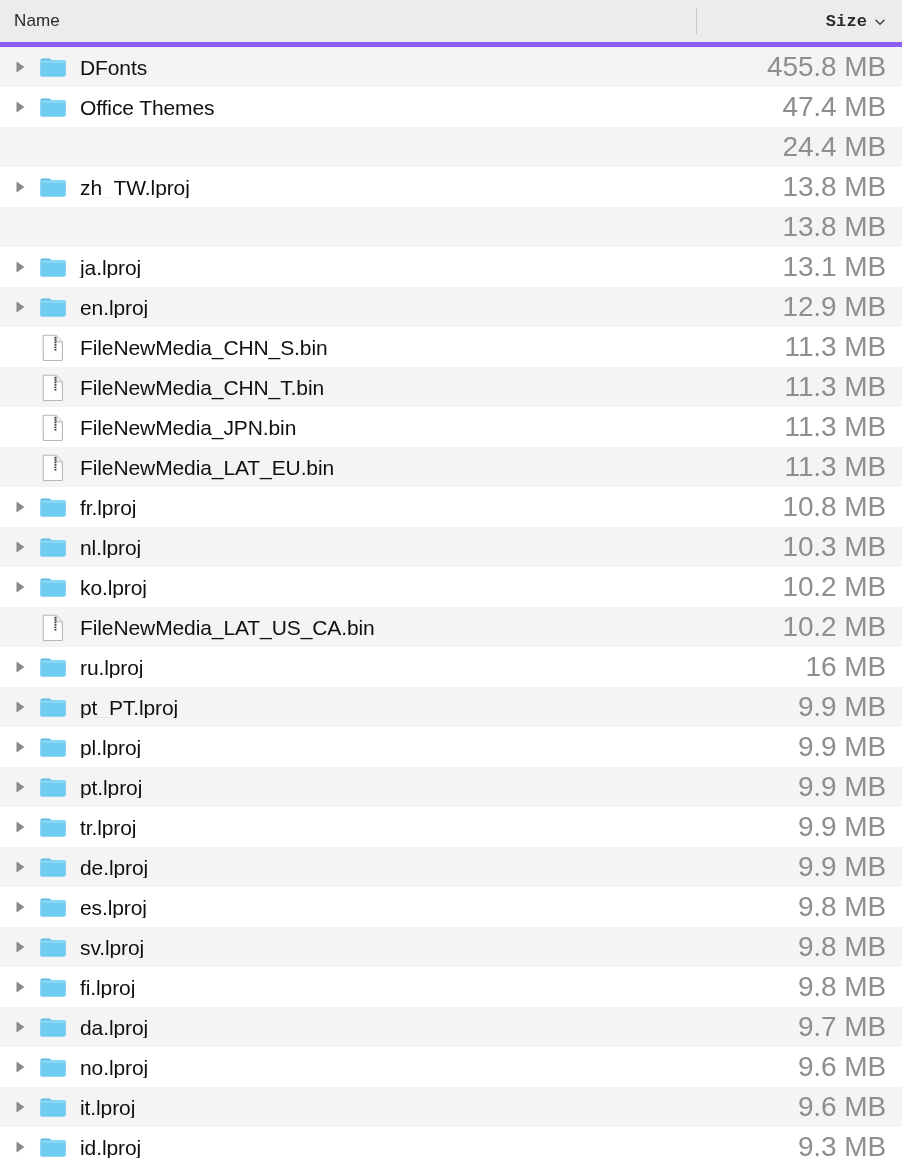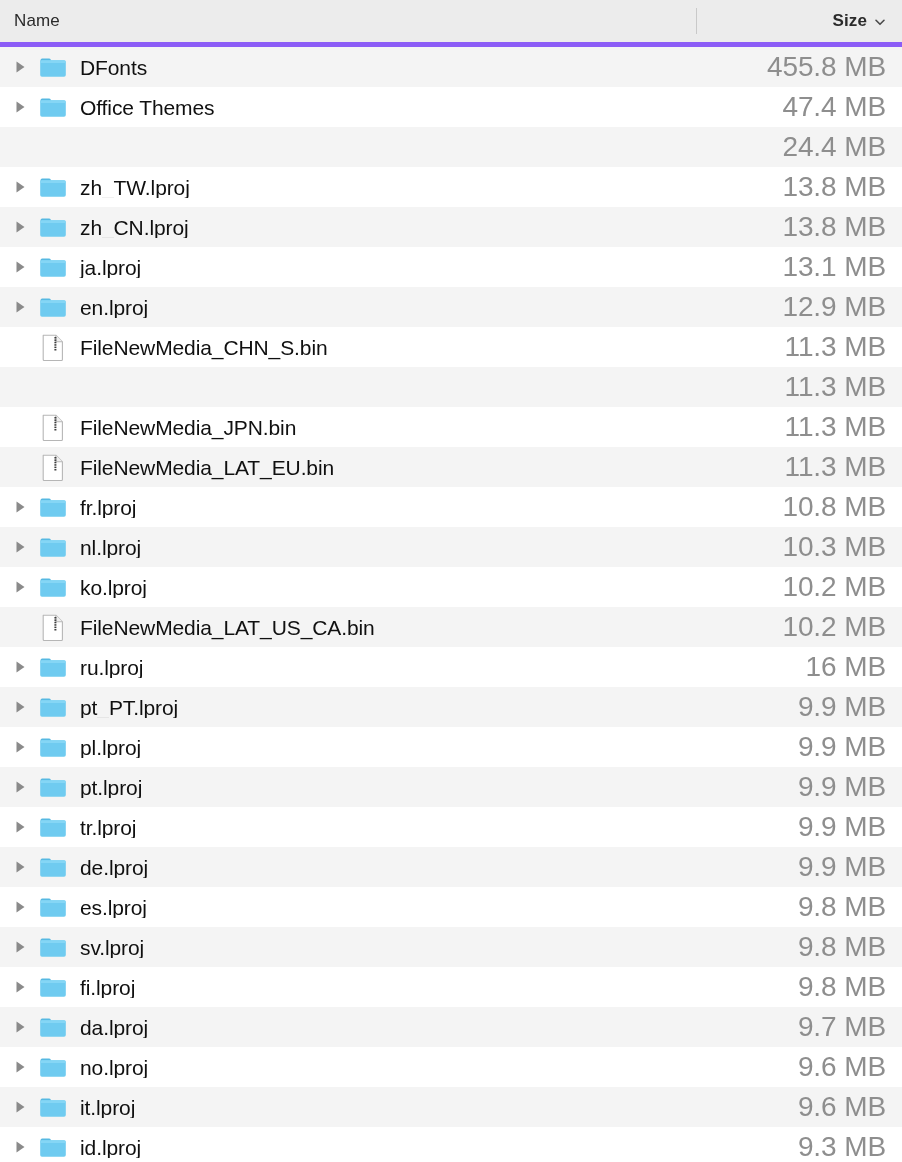--- a/index.html
+++ b/index.html
@@ -59,20 +59,21 @@
   }
   .col-size {
     flex: 1 1 auto;
     height: 100%;
     display: flex;
     align-items: center;
     justify-content: flex-end;
     padding-right: 16px;
     box-sizing: border-box;
     gap: 7px;
+    font-family: Liberation Mono, monospace;
   }
   .col-header-label {
     font-size: 17px;
     letter-spacing: 0.1px;
   }
   .col-size .col-header-label {
     font-weight: bold;
   }
   .sort-chevron {
     display: inline-block;
@@ -229,35 +230,20 @@
               <path d="M1.5 4.2 a1.7 1.7 0 0 1 1.7-1.7 h7.0 a1.7 1.7 0 0 1 1.7 1.7 v1.6 h-10.4 z" fill="#57b9e2"></path>
               <path d="M1.2 6.0 a1.8 1.8 0 0 1 1.8-1.8 h22.0 a1.8 1.8 0 0 1 1.8 1.8 v13.0 a1.8 1.8 0 0 1 -1.8 1.8 h-22.0 a1.8 1.8 0 0 1 -1.8 -1.8 z" fill="#6fcbf0"></path>
               <path d="M1.2 6.0 a1.8 1.8 0 0 1 1.8-1.8 h22.0 a1.8 1.8 0 0 1 1.8 1.8 v1.1 h-25.6 z" fill="#85d6f5"></path>
             </svg>
           </div>
           <span class="row-label">zh_TW.lproj</span>
         </div>
         <div class="cell-size">13.8 MB</div>
       </div>
       <div class="row alt">
-        <div class="cell-name">
-          <div class="disclosure">
-            <svg width="13" height="14" viewBox="0 0 13 14">
-              <path d="M2.5 1.4 L10.5 7 L2.5 12.6 Z" fill="#8a8a8a"></path>
-            </svg>
-          </div>
-          <div class="icon-slot">
-            <svg width="28" height="22" viewBox="0 0 28 22">
-              <path d="M1.5 4.2 a1.7 1.7 0 0 1 1.7-1.7 h7.0 a1.7 1.7 0 0 1 1.7 1.7 v1.6 h-10.4 z" fill="#57b9e2"></path>
-              <path d="M1.2 6.0 a1.8 1.8 0 0 1 1.8-1.8 h22.0 a1.8 1.8 0 0 1 1.8 1.8 v13.0 a1.8 1.8 0 0 1 -1.8 1.8 h-22.0 a1.8 1.8 0 0 1 -1.8 -1.8 z" fill="#6fcbf0"></path>
-              <path d="M1.2 6.0 a1.8 1.8 0 0 1 1.8-1.8 h22.0 a1.8 1.8 0 0 1 1.8 1.8 v1.1 h-25.6 z" fill="#85d6f5"></path>
-            </svg>
-          </div>
-          <span class="row-label">zh_CN.lproj</span>
-        </div>
         <div class="cell-size">13.8 MB</div>
       </div>
       <div class="row">
         <div class="cell-name">
           <div class="disclosure">
             <svg width="13" height="14" viewBox="0 0 13 14">
               <path d="M2.5 1.4 L10.5 7 L2.5 12.6 Z" fill="#8a8a8a"></path>
             </svg>
           </div>
           <div class="icon-slot">
@@ -304,135 +290,153 @@
                 <rect x="12.4" y="12.6" width="2.0" height="1.5"></rect>
                 <rect x="12.4" y="15.0" width="2.0" height="1.5"></rect>
               </g>
             </svg>
           </div>
           <span class="row-label">FileNewMedia_CHN_S.bin</span>
         </div>
         <div class="cell-size">11.3 MB</div>
       </div>
       <div class="row alt">
-        <div class="cell-size">11.3 MB</div>
-      </div>
-      <div class="row">
         <div class="cell-name">
           <div class="disclosure empty"></div>
           <div class="icon-slot">
             <svg width="22" height="27" viewBox="0 0 22 27">
               <path d="M1.2 1.2 h12.6 l6.6 6.6 v17.8 a0.9 0.9 0 0 1 -0.9 0.9 h-17.4 a0.9 0.9 0 0 1 -0.9 -0.9 z" fill="#ffffff" stroke="#b6b6b6" stroke-width="1.1" stroke-linejoin="round"></path>
               <path d="M13.8 1.2 v6.6 h6.6" fill="#f0f0f0" stroke="#b6b6b6" stroke-width="1.1" stroke-linejoin="round"></path>
               <g fill="#3a3a3a">
                 <rect x="12.4" y="3.0" width="2.0" height="1.5"></rect>
                 <rect x="12.4" y="5.4" width="2.0" height="1.5"></rect>
                 <rect x="12.4" y="7.8" width="2.0" height="1.5"></rect>
                 <rect x="12.4" y="10.2" width="2.0" height="1.5"></rect>
                 <rect x="12.4" y="12.6" width="2.0" height="1.5"></rect>
                 <rect x="12.4" y="15.0" width="2.0" height="1.5"></rect>
               </g>
             </svg>
           </div>
-          <span class="row-label">FileNewMedia_JPN.bin</span>
+          <span class="row-label">FileNewMedia_CHN_T.bin</span>
         </div>
         <div class="cell-size">11.3 MB</div>
       </div>
-      <div class="row alt">
+      <div class="row">
         <div class="cell-name">
           <div class="disclosure empty"></div>
           <div class="icon-slot">
             <svg width="22" height="27" viewBox="0 0 22 27">
               <path d="M1.2 1.2 h12.6 l6.6 6.6 v17.8 a0.9 0.9 0 0 1 -0.9 0.9 h-17.4 a0.9 0.9 0 0 1 -0.9 -0.9 z" fill="#ffffff" stroke="#b6b6b6" stroke-width="1.1" stroke-linejoin="round"></path>
               <path d="M13.8 1.2 v6.6 h6.6" fill="#f0f0f0" stroke="#b6b6b6" stroke-width="1.1" stroke-linejoin="round"></path>
               <g fill="#3a3a3a">
                 <rect x="12.4" y="3.0" width="2.0" height="1.5"></rect>
                 <rect x="12.4" y="5.4" width="2.0" height="1.5"></rect>
                 <rect x="12.4" y="7.8" width="2.0" height="1.5"></rect>
                 <rect x="12.4" y="10.2" width="2.0" height="1.5"></rect>
                 <rect x="12.4" y="12.6" width="2.0" height="1.5"></rect>
                 <rect x="12.4" y="15.0" width="2.0" height="1.5"></rect>
               </g>
             </svg>
           </div>
-          <span class="row-label">FileNewMedia_LAT_EU.bin</span>
+          <span class="row-label">FileNewMedia_JPN.bin</span>
         </div>
         <div class="cell-size">11.3 MB</div>
-      </div>
-      <div class="row">
-        <div class="cell-name">
-          <div class="disclosure">
-            <svg width="13" height="14" viewBox="0 0 13 14">
-              <path d="M2.5 1.4 L10.5 7 L2.5 12.6 Z" fill="#8a8a8a"></path>
-            </svg>
-          </div>
-          <div class="icon-slot">
-            <svg width="28" height="22" viewBox="0 0 28 22">
-              <path d="M1.5 4.2 a1.7 1.7 0 0 1 1.7-1.7 h7.0 a1.7 1.7 0 0 1 1.7 1.7 v1.6 h-10.4 z" fill="#57b9e2"></path>
-              <path d="M1.2 6.0 a1.8 1.8 0 0 1 1.8-1.8 h22.0 a1.8 1.8 0 0 1 1.8 1.8 v13.0 a1.8 1.8 0 0 1 -1.8 1.8 h-22.0 a1.8 1.8 0 0 1 -1.8 -1.8 z" fill="#6fcbf0"></path>
-              <path d="M1.2 6.0 a1.8 1.8 0 0 1 1.8-1.8 h22.0 a1.8 1.8 0 0 1 1.8 1.8 v1.1 h-25.6 z" fill="#85d6f5"></path>
-            </svg>
-          </div>
-          <span class="row-label">fr.lproj</span>
-        </div>
-        <div class="cell-size">10.8 MB</div>
-      </div>
-      <div class="row alt">
-        <div class="cell-name">
-          <div class="disclosure">
-            <svg width="13" height="14" viewBox="0 0 13 14">
-              <path d="M2.5 1.4 L10.5 7 L2.5 12.6 Z" fill="#8a8a8a"></path>
-            </svg>
-          </div>
-          <div class="icon-slot">
-            <svg width="28" height="22" viewBox="0 0 28 22">
-              <path d="M1.5 4.2 a1.7 1.7 0 0 1 1.7-1.7 h7.0 a1.7 1.7 0 0 1 1.7 1.7 v1.6 h-10.4 z" fill="#57b9e2"></path>
-              <path d="M1.2 6.0 a1.8 1.8 0 0 1 1.8-1.8 h22.0 a1.8 1.8 0 0 1 1.8 1.8 v13.0 a1.8 1.8 0 0 1 -1.8 1.8 h-22.0 a1.8 1.8 0 0 1 -1.8 -1.8 z" fill="#6fcbf0"></path>
-              <path d="M1.2 6.0 a1.8 1.8 0 0 1 1.8-1.8 h22.0 a1.8 1.8 0 0 1 1.8 1.8 v1.1 h-25.6 z" fill="#85d6f5"></path>
-            </svg>
-          </div>
-          <span class="row-label">nl.lproj</span>
-        </div>
-        <div class="cell-size">10.3 MB</div>
-      </div>
-      <div class="row">
-        <div class="cell-name">
-          <div class="disclosure">
-            <svg width="13" height="14" viewBox="0 0 13 14">
-              <path d="M2.5 1.4 L10.5 7 L2.5 12.6 Z" fill="#8a8a8a"></path>
-            </svg>
-          </div>
-          <div class="icon-slot">
-            <svg width="28" height="22" viewBox="0 0 28 22">
-              <path d="M1.5 4.2 a1.7 1.7 0 0 1 1.7-1.7 h7.0 a1.7 1.7 0 0 1 1.7 1.7 v1.6 h-10.4 z" fill="#57b9e2"></path>
-              <path d="M1.2 6.0 a1.8 1.8 0 0 1 1.8-1.8 h22.0 a1.8 1.8 0 0 1 1.8 1.8 v13.0 a1.8 1.8 0 0 1 -1.8 1.8 h-22.0 a1.8 1.8 0 0 1 -1.8 -1.8 z" fill="#6fcbf0"></path>
-              <path d="M1.2 6.0 a1.8 1.8 0 0 1 1.8-1.8 h22.0 a1.8 1.8 0 0 1 1.8 1.8 v1.1 h-25.6 z" fill="#85d6f5"></path>
-            </svg>
-          </div>
-          <span class="row-label">ko.lproj</span>
-        </div>
-        <div class="cell-size">10.2 MB</div>
       </div>
       <div class="row alt">
         <div class="cell-name">
           <div class="disclosure empty"></div>
           <div class="icon-slot">
             <svg width="22" height="27" viewBox="0 0 22 27">
               <path d="M1.2 1.2 h12.6 l6.6 6.6 v17.8 a0.9 0.9 0 0 1 -0.9 0.9 h-17.4 a0.9 0.9 0 0 1 -0.9 -0.9 z" fill="#ffffff" stroke="#b6b6b6" stroke-width="1.1" stroke-linejoin="round"></path>
               <path d="M13.8 1.2 v6.6 h6.6" fill="#f0f0f0" stroke="#b6b6b6" stroke-width="1.1" stroke-linejoin="round"></path>
               <g fill="#3a3a3a">
                 <rect x="12.4" y="3.0" width="2.0" height="1.5"></rect>
                 <rect x="12.4" y="5.4" width="2.0" height="1.5"></rect>
                 <rect x="12.4" y="7.8" width="2.0" height="1.5"></rect>
                 <rect x="12.4" y="10.2" width="2.0" height="1.5"></rect>
                 <rect x="12.4" y="12.6" width="2.0" height="1.5"></rect>
                 <rect x="12.4" y="15.0" width="2.0" height="1.5"></rect>
               </g>
             </svg>
           </div>
+          <span class="row-label">FileNewMedia_LAT_EU.bin</span>
+        </div>
+        <div class="cell-size">11.3 MB</div>
+      </div>
+      <div class="row">
+        <div class="cell-name">
+          <div class="disclosure">
+            <svg width="13" height="14" viewBox="0 0 13 14">
+              <path d="M2.5 1.4 L10.5 7 L2.5 12.6 Z" fill="#8a8a8a"></path>
+            </svg>
+          </div>
+          <div class="icon-slot">
+            <svg width="28" height="22" viewBox="0 0 28 22">
+              <path d="M1.5 4.2 a1.7 1.7 0 0 1 1.7-1.7 h7.0 a1.7 1.7 0 0 1 1.7 1.7 v1.6 h-10.4 z" fill="#57b9e2"></path>
+              <path d="M1.2 6.0 a1.8 1.8 0 0 1 1.8-1.8 h22.0 a1.8 1.8 0 0 1 1.8 1.8 v13.0 a1.8 1.8 0 0 1 -1.8 1.8 h-22.0 a1.8 1.8 0 0 1 -1.8 -1.8 z" fill="#6fcbf0"></path>
+              <path d="M1.2 6.0 a1.8 1.8 0 0 1 1.8-1.8 h22.0 a1.8 1.8 0 0 1 1.8 1.8 v1.1 h-25.6 z" fill="#85d6f5"></path>
+            </svg>
+          </div>
+          <span class="row-label">fr.lproj</span>
+        </div>
+        <div class="cell-size">10.8 MB</div>
+      </div>
+      <div class="row alt">
+        <div class="cell-name">
+          <div class="disclosure">
+            <svg width="13" height="14" viewBox="0 0 13 14">
+              <path d="M2.5 1.4 L10.5 7 L2.5 12.6 Z" fill="#8a8a8a"></path>
+            </svg>
+          </div>
+          <div class="icon-slot">
+            <svg width="28" height="22" viewBox="0 0 28 22">
+              <path d="M1.5 4.2 a1.7 1.7 0 0 1 1.7-1.7 h7.0 a1.7 1.7 0 0 1 1.7 1.7 v1.6 h-10.4 z" fill="#57b9e2"></path>
+              <path d="M1.2 6.0 a1.8 1.8 0 0 1 1.8-1.8 h22.0 a1.8 1.8 0 0 1 1.8 1.8 v13.0 a1.8 1.8 0 0 1 -1.8 1.8 h-22.0 a1.8 1.8 0 0 1 -1.8 -1.8 z" fill="#6fcbf0"></path>
+              <path d="M1.2 6.0 a1.8 1.8 0 0 1 1.8-1.8 h22.0 a1.8 1.8 0 0 1 1.8 1.8 v1.1 h-25.6 z" fill="#85d6f5"></path>
+            </svg>
+          </div>
+          <span class="row-label">nl.lproj</span>
+        </div>
+        <div class="cell-size">10.3 MB</div>
+      </div>
+      <div class="row">
+        <div class="cell-name">
+          <div class="disclosure">
+            <svg width="13" height="14" viewBox="0 0 13 14">
+              <path d="M2.5 1.4 L10.5 7 L2.5 12.6 Z" fill="#8a8a8a"></path>
+            </svg>
+          </div>
+          <div class="icon-slot">
+            <svg width="28" height="22" viewBox="0 0 28 22">
+              <path d="M1.5 4.2 a1.7 1.7 0 0 1 1.7-1.7 h7.0 a1.7 1.7 0 0 1 1.7 1.7 v1.6 h-10.4 z" fill="#57b9e2"></path>
+              <path d="M1.2 6.0 a1.8 1.8 0 0 1 1.8-1.8 h22.0 a1.8 1.8 0 0 1 1.8 1.8 v13.0 a1.8 1.8 0 0 1 -1.8 1.8 h-22.0 a1.8 1.8 0 0 1 -1.8 -1.8 z" fill="#6fcbf0"></path>
+              <path d="M1.2 6.0 a1.8 1.8 0 0 1 1.8-1.8 h22.0 a1.8 1.8 0 0 1 1.8 1.8 v1.1 h-25.6 z" fill="#85d6f5"></path>
+            </svg>
+          </div>
+          <span class="row-label">ko.lproj</span>
+        </div>
+        <div class="cell-size">10.2 MB</div>
+      </div>
+      <div class="row alt">
+        <div class="cell-name">
+          <div class="disclosure empty"></div>
+          <div class="icon-slot">
+            <svg width="22" height="27" viewBox="0 0 22 27">
+              <path d="M1.2 1.2 h12.6 l6.6 6.6 v17.8 a0.9 0.9 0 0 1 -0.9 0.9 h-17.4 a0.9 0.9 0 0 1 -0.9 -0.9 z" fill="#ffffff" stroke="#b6b6b6" stroke-width="1.1" stroke-linejoin="round"></path>
+              <path d="M13.8 1.2 v6.6 h6.6" fill="#f0f0f0" stroke="#b6b6b6" stroke-width="1.1" stroke-linejoin="round"></path>
+              <g fill="#3a3a3a">
+                <rect x="12.4" y="3.0" width="2.0" height="1.5"></rect>
+                <rect x="12.4" y="5.4" width="2.0" height="1.5"></rect>
+                <rect x="12.4" y="7.8" width="2.0" height="1.5"></rect>
+                <rect x="12.4" y="10.2" width="2.0" height="1.5"></rect>
+                <rect x="12.4" y="12.6" width="2.0" height="1.5"></rect>
+                <rect x="12.4" y="15.0" width="2.0" height="1.5"></rect>
+              </g>
+            </svg>
+          </div>
           <span class="row-label">FileNewMedia_LAT_US_CA.bin</span>
         </div>
         <div class="cell-size">10.2 MB</div>
       </div>
       <div class="row">
         <div class="cell-name">
           <div class="disclosure">
             <svg width="13" height="14" viewBox="0 0 13 14">
               <path d="M2.5 1.4 L10.5 7 L2.5 12.6 Z" fill="#8a8a8a"></path>
             </svg>

